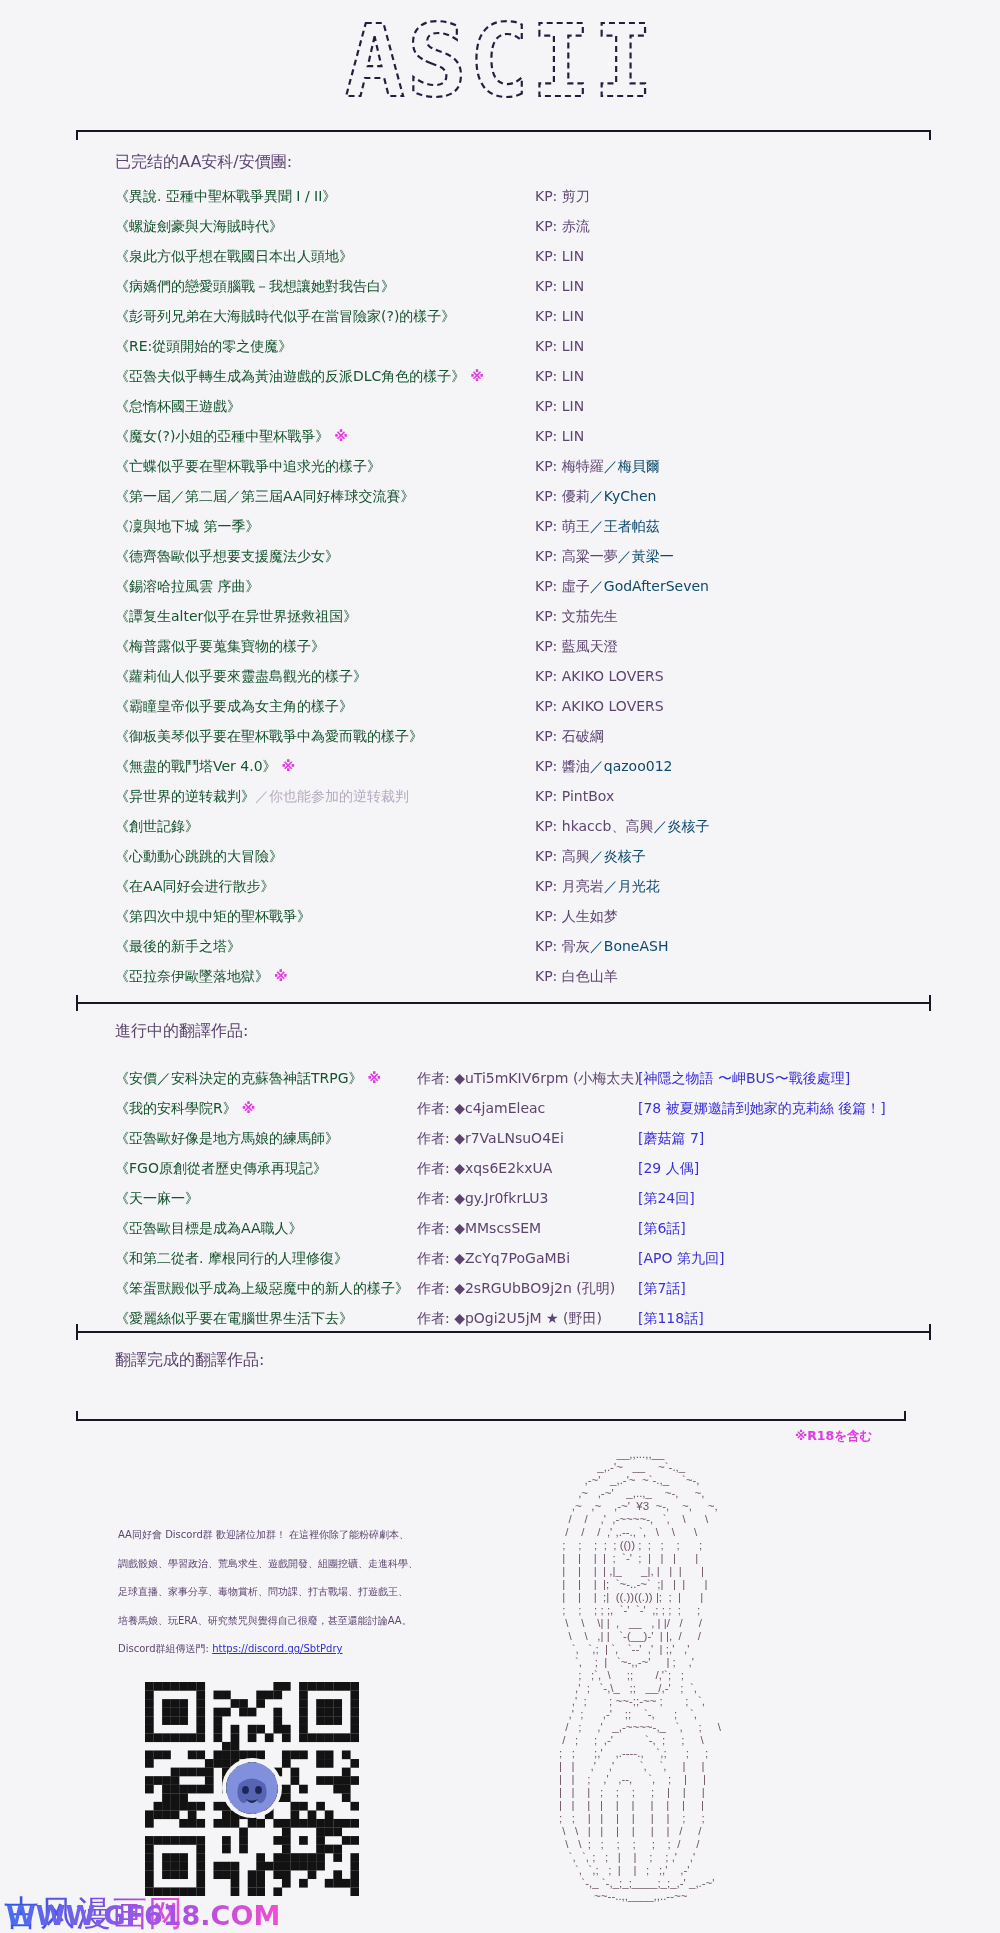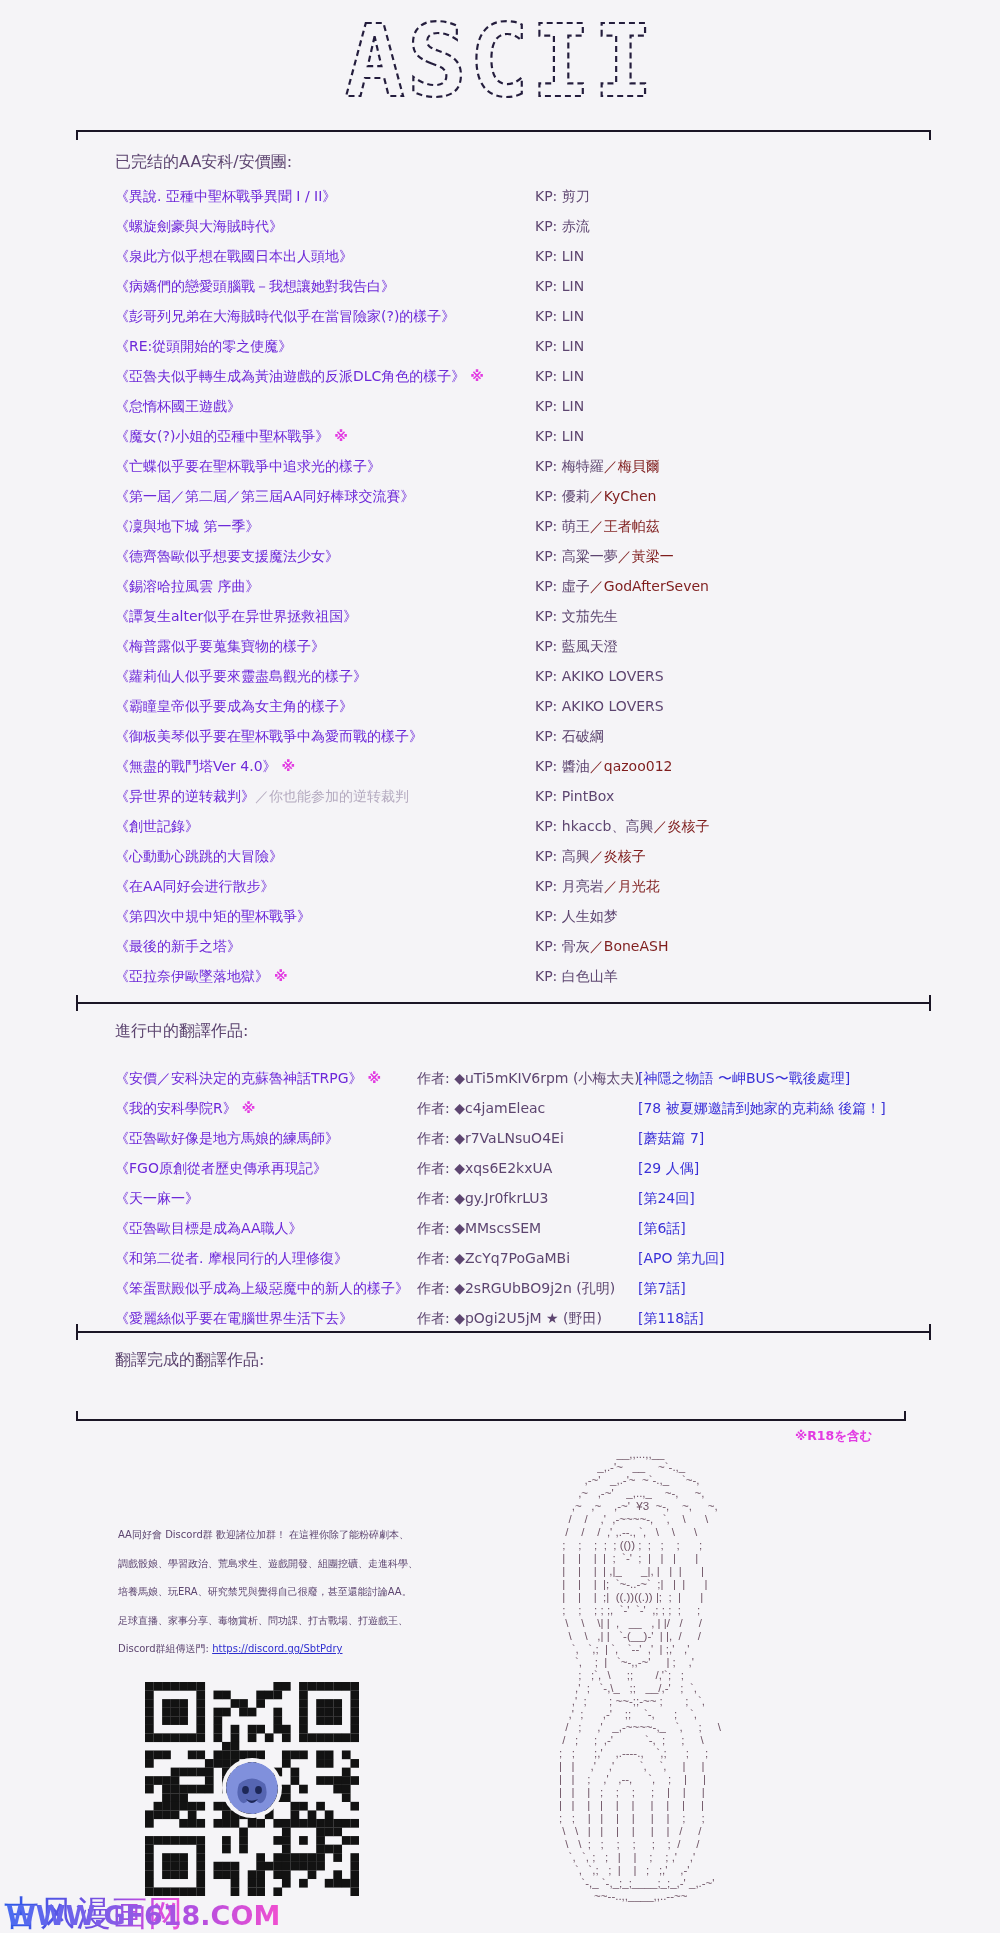--- a/index.html
+++ b/index.html
@@ -14,25 +14,25 @@
   .rule.down::before{left:0;top:0;height:10px;}
   .rule.down::after{right:0;top:0;height:10px;}
   .rule.updown::before{left:0;top:-7px;height:16px;}
   .rule.updown::after{right:0;top:-7px;height:16px;}
   .rule.up::before{left:0;bottom:0;height:10px;}
   .rule.up::after{right:0;bottom:0;height:10px;}
 
   .sec{position:absolute;left:115px;width:840px;color:#5d4570;}
   .sec-header{height:30px;line-height:30px;font-size:16px;white-space:nowrap;}
   .row{position:relative;height:30px;line-height:30px;font-size:14px;white-space:nowrap;}
-  .title{color:#6d28d9;}
+  .title{color:#14532d;}
   .subtitle{color:#b5abc0;}
   .r18mark{color:#e23ae2;font-weight:bold;margin-left:5px;}
   .kp{position:absolute;left:420px;color:#5d4570;}
-  .kp2{color:#7f1d1d;}
+  .kp2{color:#0c4a6e;}
   .author{position:absolute;left:302px;color:#5d4570;}
   .author.inline{position:static;margin-left:18px;}
   .chlink{position:absolute;left:523px;color:#3a30d8;cursor:pointer;}
 
   #r18-note{position:absolute;left:795px;top:1428px;font-size:12.5px;font-weight:bold;color:#e23ae2;white-space:nowrap;}
 
   #ascii-art{
     position:absolute;left:543px;top:1448px;margin:0;
     font-family:Liberation Sans, sans-serif;
     font-size:11.5px;line-height:13px;color:#6e5364;white-space:pre;
@@ -157,22 +157,22 @@
       \   \   |   |    |    |     |    |   /     /
        \   \  ;   ;    ;    ;     ;    ;  /     /
         `,  `, ;   ;   |    |    ;    ; ,'    ,'
           `,  `,;   ;  |    |   ;   ;,'    ,-'
             `-,_ `-,_;_;____;_;_,-' _,.-~'
                 ~~--..,,____,,..--~~</pre>
 
 <div id="discord-block">
   <div class="dline">AA同好會 Discord群  歡迎諸位加群！  在這裡你除了能粉碎劇本、</div>
   <div class="dline">調戲骰娘、學習政治、荒島求生、遊戲開發、組團挖礦、走進科學、</div>
+  <div class="dline">足球直播、家事分享、毒物賞析、問功課、打古戰場、打遊戲王、</div>
   <div class="dline">培養馬娘、玩ERA、研究禁咒與覺得自己很廢，甚至還能討論AA。</div>
-  <div class="dline">足球直播、家事分享、毒物賞析、問功課、打古戰場、打遊戲王、</div>
   <div class="dline" id="discord-portal">
     <span>Discord群組傳送門: </span><a href="#">https://discord.gg/SbtPdry</a>
   </div>
 </div>
 
 <div id="qr">
   <svg id="qr-svg" width="214" height="214" viewBox="0 0 214 214">
       <rect x="0.00" y="0.00" width="8.71" height="8.71" fill="#121212"></rect>
       <rect x="8.56" y="0.00" width="8.71" height="8.71" fill="#121212"></rect>
       <rect x="17.12" y="0.00" width="8.71" height="8.71" fill="#121212"></rect>

